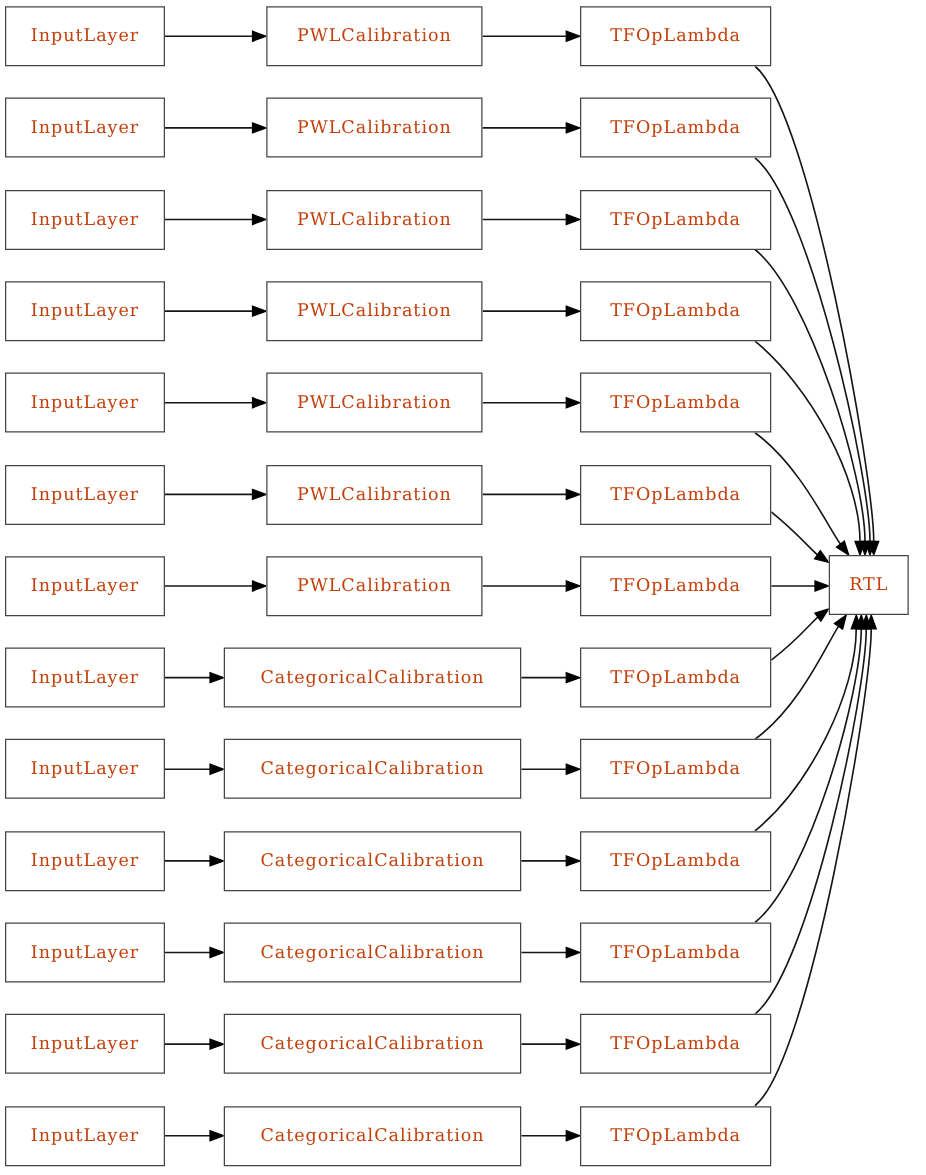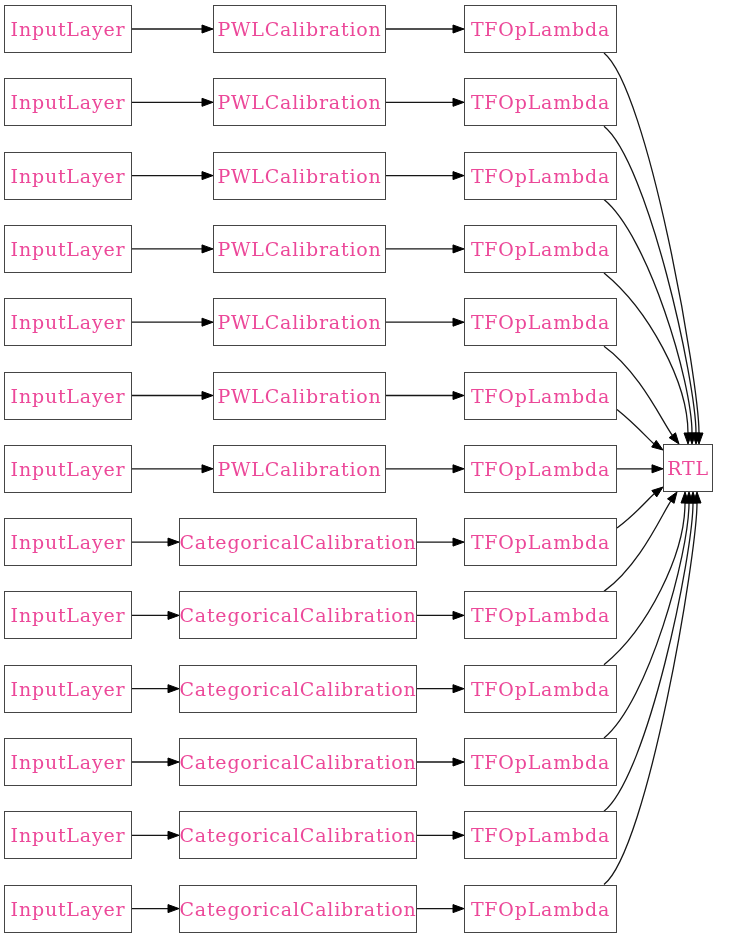--- a/index.html
+++ b/index.html
@@ -17,23 +17,23 @@
     width: 741px; height: 940px;
   }
   .node {
     position: absolute;
     box-sizing: border-box;
     border: 1.6px solid #454545;
     background: #ffffff;
     display: flex;
     align-items: center;
     justify-content: center;
-    font-size: 19px;
+    font-size: 14px;
     letter-spacing: 0.8px;
-    color: #ec4899;
+    color: #c2410c;
     white-space: nowrap;
   }
 </style>
 </head>
 <body>
 
 <div id="canvas">
   <svg id="edges" viewBox="0 0 741 940" width="741" height="940">
       <path d="M132,29 L202,29" fill="none" stroke="#161616" stroke-width="1.3"></path>
       <polygon points="213,29 202,33 202,25" fill="#000000" stroke="#000000"></polygon>
@@ -147,15 +147,15 @@
       <div class="node" style="left: 464px; top: 664.7px; width: 153px; height: 48px;">TFOpLambda</div>
       <div class="node" style="left: 4px; top: 738px; width: 128px; height: 48px;">InputLayer</div>
       <div class="node" style="left: 179px; top: 738px; width: 238px; height: 48px;">CategoricalCalibration</div>
       <div class="node" style="left: 464px; top: 738px; width: 153px; height: 48px;">TFOpLambda</div>
       <div class="node" style="left: 4px; top: 811.3px; width: 128px; height: 48px;">InputLayer</div>
       <div class="node" style="left: 179px; top: 811.3px; width: 238px; height: 48px;">CategoricalCalibration</div>
       <div class="node" style="left: 464px; top: 811.3px; width: 153px; height: 48px;">TFOpLambda</div>
       <div class="node" style="left: 4px; top: 884.6px; width: 128px; height: 48px;">InputLayer</div>
       <div class="node" style="left: 179px; top: 884.6px; width: 238px; height: 48px;">CategoricalCalibration</div>
       <div class="node" style="left: 464px; top: 884.6px; width: 153px; height: 48px;">TFOpLambda</div>
-      <div class="node" style="left: 663px; top: 444px; width: 50px; height: 48px;">RTL</div>
+      <div class="node" style="left: 663px; top: 444px; width: 64px; height: 48px;">RTL</div>
     </div>
 </div>
 
 </body></html>

